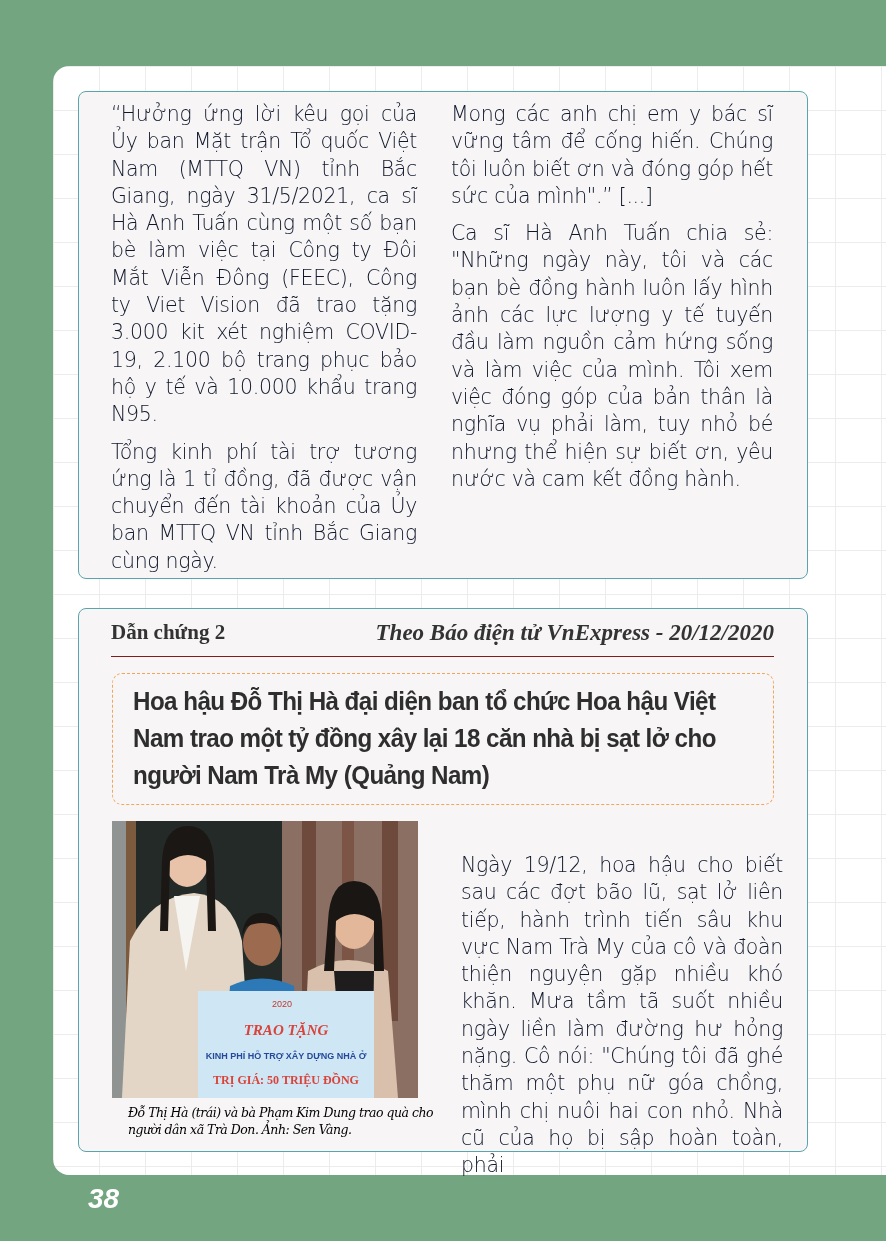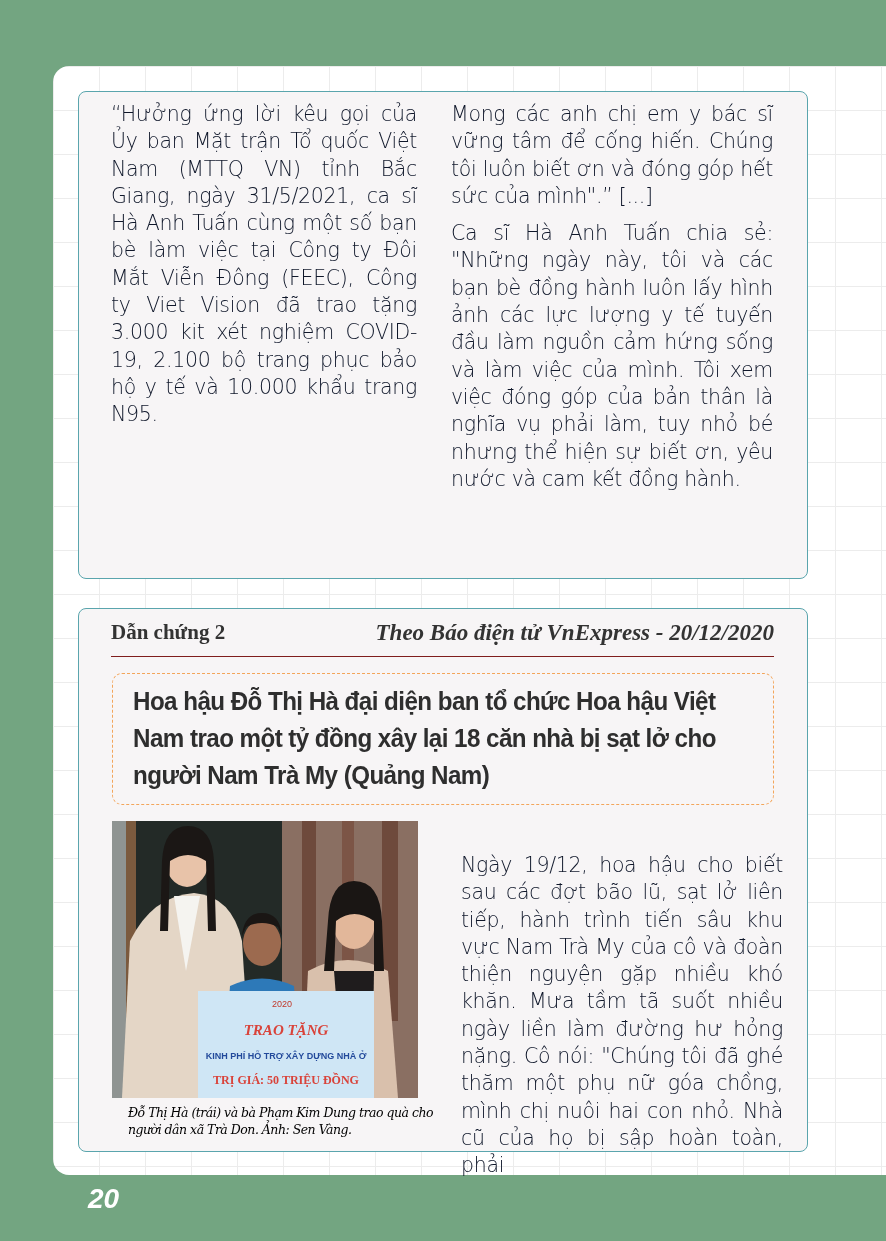--- a/index.html
+++ b/index.html
@@ -71,20 +71,21 @@
   }
 </style>
 </head>
 <body>
 
 <div class="sheet"></div>
 
 <div class="box box1"></div>
 <div class="col col1">
   <p>“Hưởng ứng lời kêu gọi của Ủy ban Mặt trận Tổ quốc Việt Nam (MTTQ VN) tỉnh Bắc Giang, ngày 31/5/2021, ca sĩ Hà Anh Tuấn cùng một số bạn bè làm việc tại Công ty Đôi Mắt Viễn Đông (FEEC), Công ty Viet Vision đã trao tặng 3.000 kit xét nghiệm COVID-19, 2.100 bộ trang phục bảo hộ y tế và 10.000 khẩu trang N95.</p>
+  <p>Tổng kinh phí tài trợ tương ứng là 1 tỉ đồng, đã được vận chuyển đến tài khoản của Ủy ban MTTQ VN tỉnh Bắc Giang cùng ngày.</p>
 </div>
 <div class="col col2">
   <p>Mong các anh chị em y bác sĩ vững tâm để cống hiến. Chúng tôi luôn biết ơn và đóng góp hết sức của mình".” [...]</p>
   <p>Ca sĩ Hà Anh Tuấn chia sẻ: "Những ngày này, tôi và các bạn bè đồng hành luôn lấy hình ảnh các lực lượng y tế tuyến đầu làm nguồn cảm hứng sống và làm việc của mình. Tôi xem việc đóng góp của bản thân là nghĩa vụ phải làm, tuy nhỏ bé nhưng thể hiện sự biết ơn, yêu nước và cam kết đồng hành.</p>
 </div>
 
 <div class="box box2"></div>
 <div class="ev-head">
   <span class="ev-label">Dẫn chứng 2</span>
   <span class="ev-source">Theo Báo điện tử VnExpress - 20/12/2020</span>
@@ -122,13 +123,13 @@
     <text x="174" y="238" text-anchor="middle" font-family="Liberation Sans, sans-serif" font-weight="bold" font-size="9" fill="#234a9b">KINH PHÍ HỖ TRỢ XÂY DỰNG NHÀ Ở</text>
     <text x="174" y="263" text-anchor="middle" font-family="Liberation Serif, serif" font-weight="bold" font-size="12" fill="#d9433a">TRỊ GIÁ: 50 TRIỆU ĐỒNG</text>
   </svg>
 </div>
 <div class="caption">Đỗ Thị Hà (trái) và bà Phạm Kim Dung trao quà cho người dân xã Trà Don. Ảnh: Sen Vàng.</div>
 
 <div class="col col3">
   <p>Ngày 19/12, hoa hậu cho biết sau các đợt bão lũ, sạt lở liên tiếp, hành trình tiến sâu khu vực Nam Trà My của cô và đoàn thiện nguyện gặp nhiều khó khăn. Mưa tầm tã suốt nhiều ngày liền làm đường hư hỏng nặng. Cô nói: "Chúng tôi đã ghé thăm một phụ nữ góa chồng, mình chị nuôi hai con nhỏ. Nhà cũ của họ bị sập hoàn toàn, phải</p>
 </div>
 
-<div class="page-number">20</div>
+<div class="page-number">38</div>
 
 </body></html>

